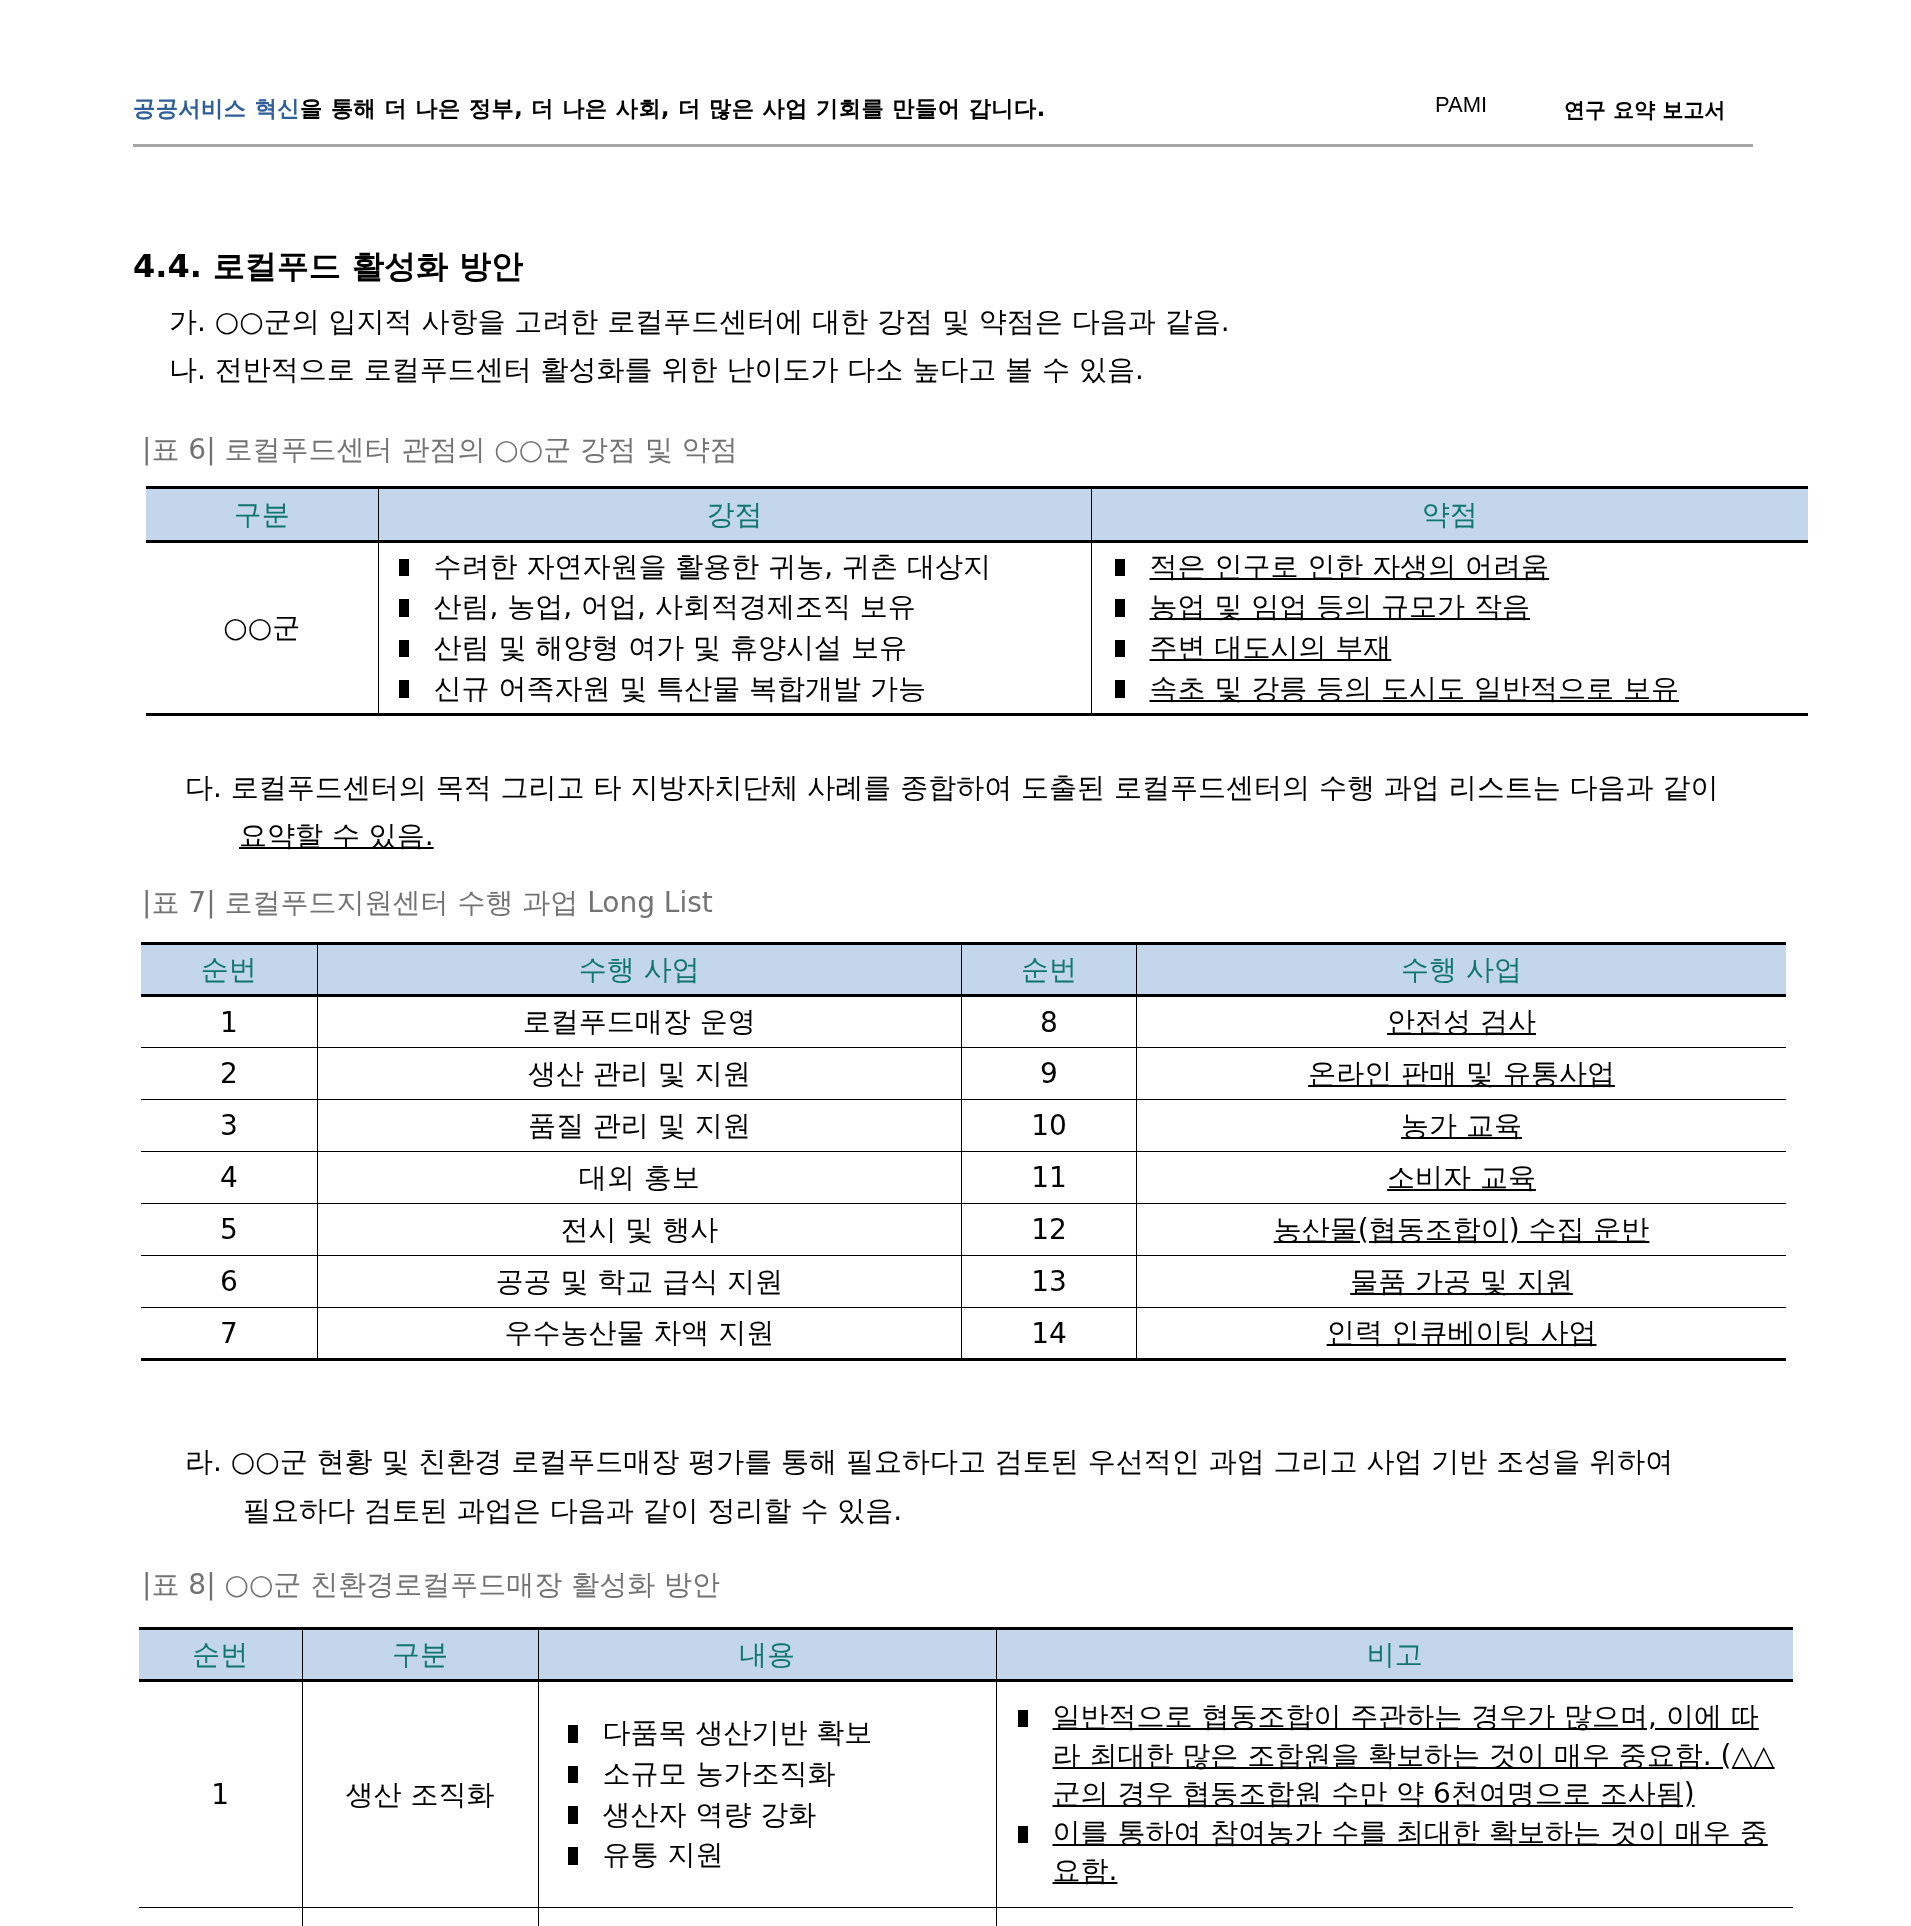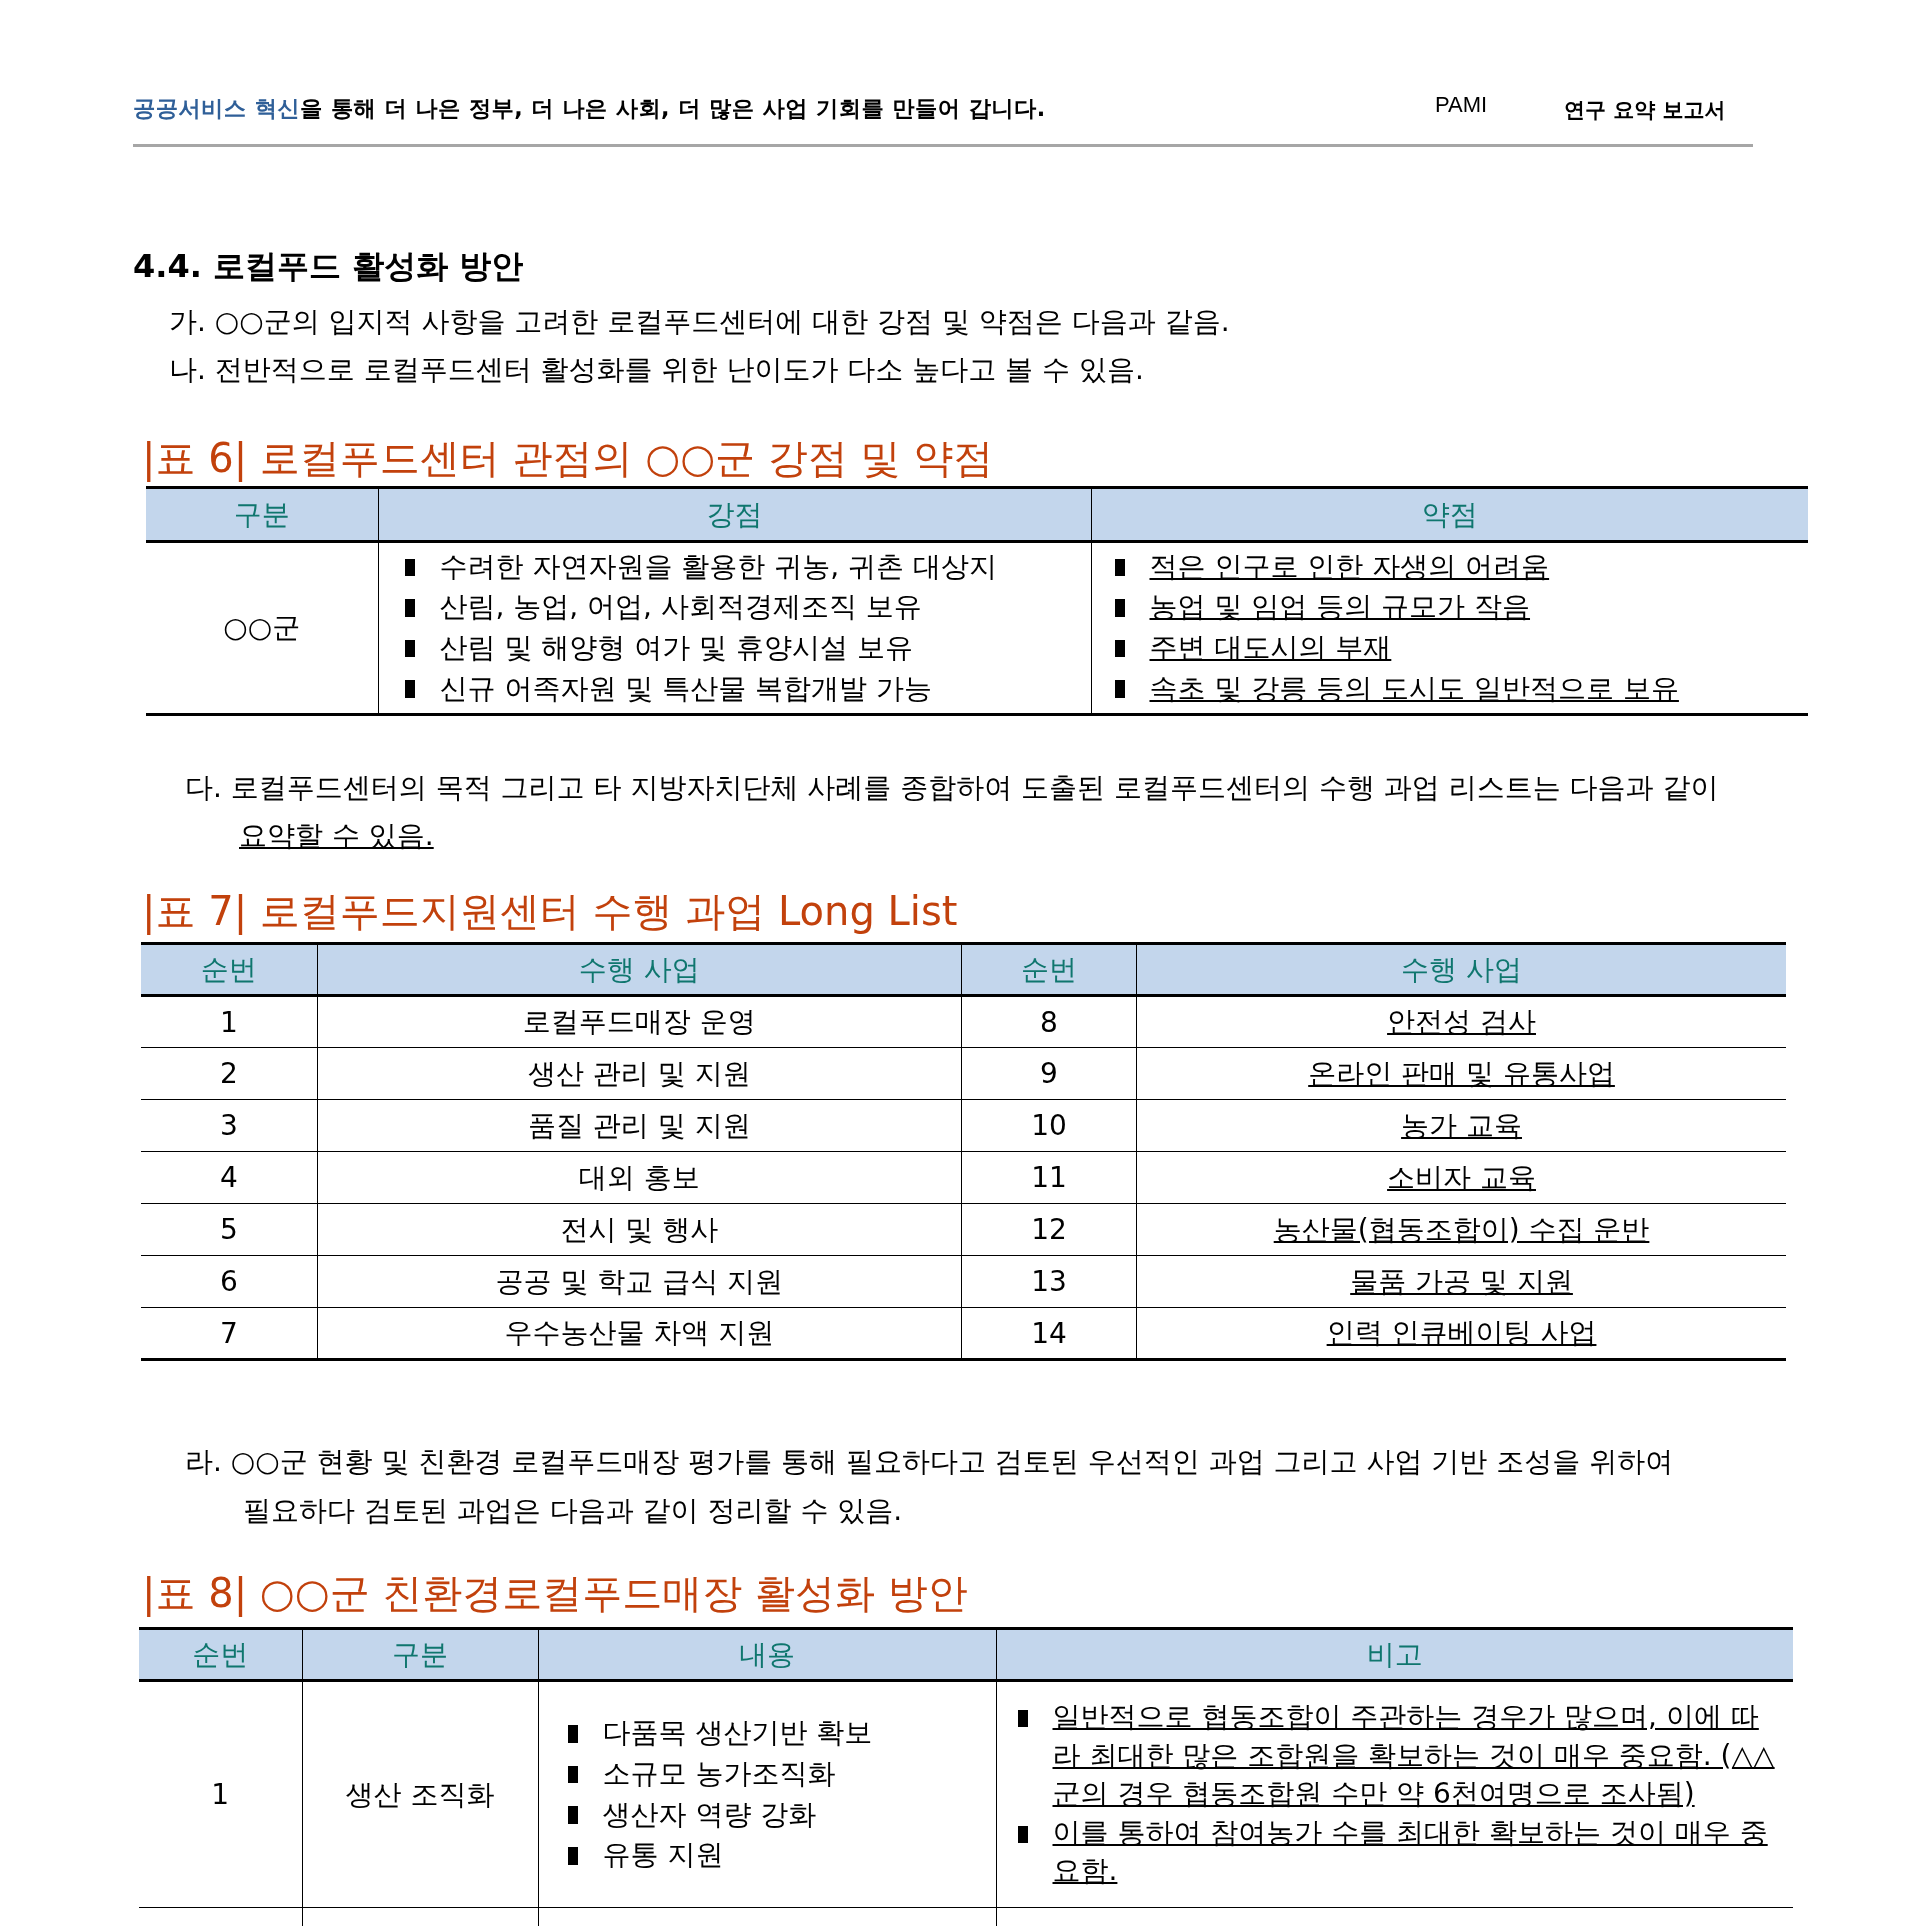--- a/index.html
+++ b/index.html
@@ -8,21 +8,21 @@
   .abs { position:absolute; }
   
   .hdr-left { left:133px; top:94px; font-size:22.3px; font-weight:bold; letter-spacing:0.4px; white-space:nowrap; }
   .hdr-left .accent { color:#2f5f98; }
   .hdr-pami { left:1435px; top:92px; font-size:22px; font-family:"Liberation Sans",sans-serif; white-space:nowrap; }
   .hdr-sub { left:1564px; top:96px; font-size:21px; font-weight:bold; white-space:nowrap; }
   .hdr-line { left:133px; top:144px; width:1620px; height:2.7px; background:#a6a6a6; }
 
   .sec-title { left:133px; top:245px; font-size:32px; font-weight:bold; white-space:nowrap; }
   .para { font-size:28px; white-space:nowrap; line-height:1; }
-  .tbl-title { font-size:40px; color:#c2410c; white-space:nowrap;text-align:right; }
+  .tbl-title { font-size:28px; color:#737373; white-space:nowrap;text-align:right; }
 
   table.doc { position:absolute; border-collapse:collapse; table-layout:fixed; font-size:28px; }
   table.doc th { background:#c3d6ec; color:#0f766e; font-weight:normal; border-left:1.9px solid #000; border-right:1.9px solid #000;
                  border-top:3.5px solid #000; border-bottom:3.5px solid #000; text-align:center; padding:0; }
   table.doc th:first-child { border-left:none; }
   table.doc th:last-child { border-right:none; }
   table.doc td { border-left:1.9px solid #000; border-right:1.9px solid #000; border-bottom:1.9px solid #000; text-align:center; vertical-align:middle; padding:0; }
   table.doc td:first-child { border-left:none; }
   table.doc td:last-child { border-right:none;text-decoration:underline; }
   table.doc tr:last-child td { border-bottom:3.5px solid #000; }
@@ -54,21 +54,21 @@
     </colgroup>
   <tbody>
       <tr style="height:54px">
     <th>구분</th>
     <th>강점</th>
     <th>약점</th>
   </tr>
   <tr style="height:173px">
     <td>○○군</td>
     <td>
-      <ul class="sq" style="padding-left:26px;">
+      <ul class="sq" style="padding-left:20px;">
         <li>수려한 자연자원을 활용한 귀농, 귀촌 대상지</li>
         <li>산림, 농업, 어업, 사회적경제조직 보유</li>
         <li>산림 및 해양형 여가 및 휴양시설 보유</li>
         <li>신규 어족자원 및 특산물 복합개발 가능</li>
       </ul>
     </td>
     <td>
       <ul class="sq" style="padding-left:23px;">
         <li>적은 인구로 인한 자생의 어려움</li>
         <li>농업 및 임업 등의 규모가 작음</li>

